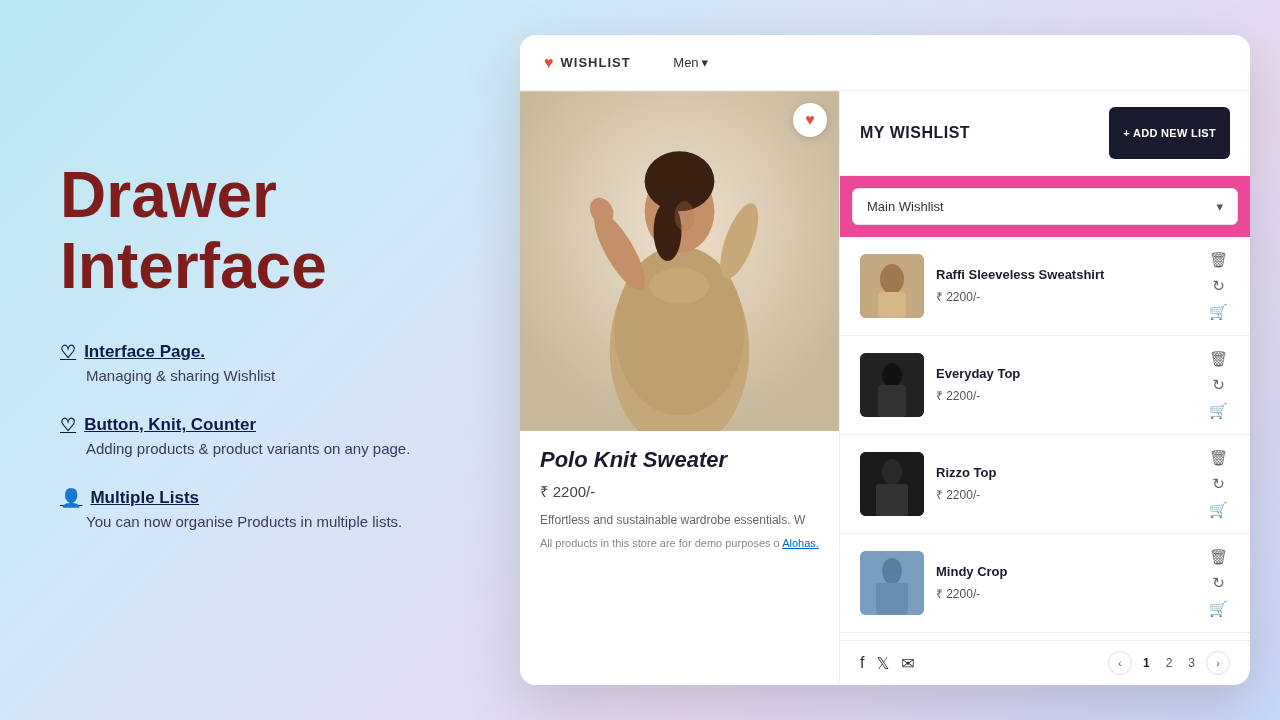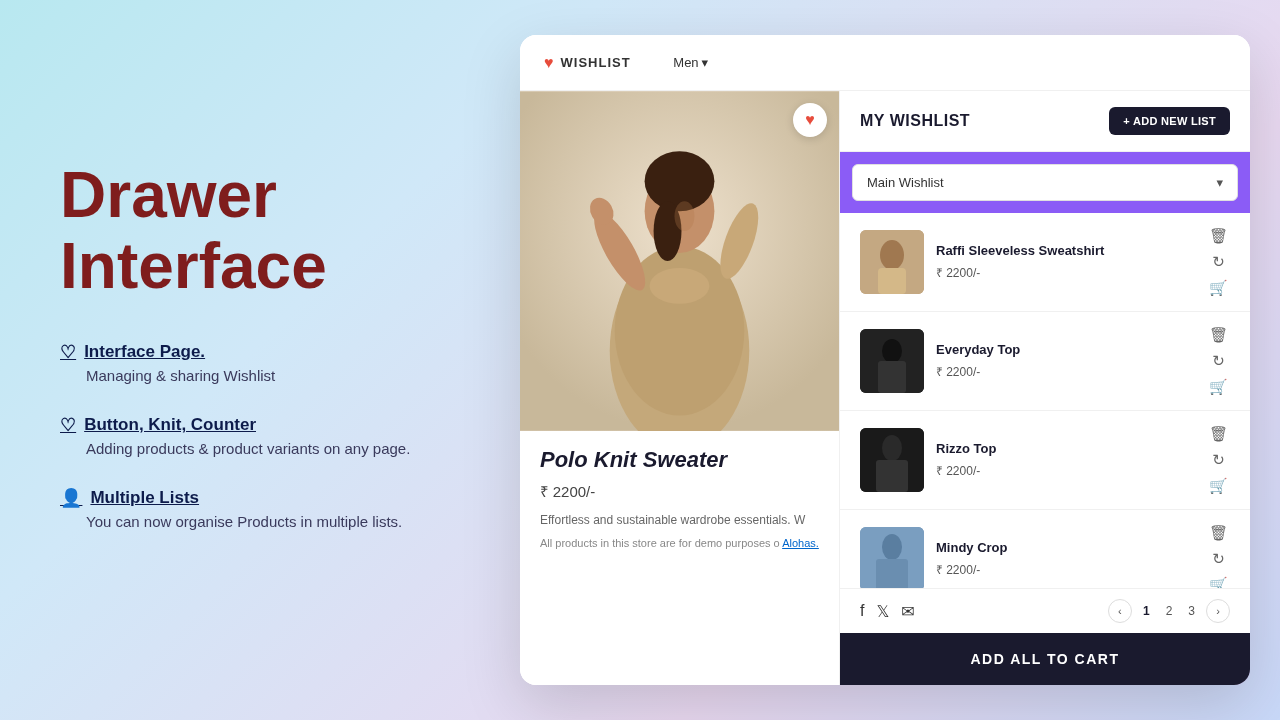--- a/index.html
+++ b/index.html
@@ -195,41 +195,41 @@
       background: #f39c12;
       border-radius: 50%;
       flex-shrink: 0;
     }
 
     
     .wishlist-panel {
       flex: 1;
       display: flex;
       flex-direction: column;
-      background: #8b5cf6;
+      background: #ec4899;
     }
     .wishlist-header {
       display: flex;
       align-items: center;
       justify-content: space-between;
       padding: 16px 20px;
       background: white;
       border-bottom: 1px solid #f0f0f0;
     }
     .wishlist-title {
       font-size: 16px;
       font-weight: 800;
       color: #1a1a2e;
       letter-spacing: 0.5px;
     }
     .add-new-list-btn {
       background: #1a1a2e;
       color: white;
       border: none;
-      padding: 8px 14px;
+      padding: 20px 14px;
       border-radius: 6px;
       font-size: 11px;
       font-weight: 600;
       cursor: pointer;
       letter-spacing: 0.3px;
     }
     .wishlist-dropdown {
       margin: 12px 12px;
       display: flex;
       align-items: center;
@@ -565,18 +565,17 @@
             <span class="social-icon">✉</span>
           </div>
           <div class="pagination">
             <button class="page-btn">‹</button>
             <span class="page-num active">1</span>
             <span class="page-num">2</span>
             <span class="page-num">3</span>
             <button class="page-btn">›</button>
           </div>
         </div>
-        <button class="add-all-btn">ADD ALL TO  CART</button>
       </div>
 
     </div>
   </div>
 </div>
 
 </body></html>

